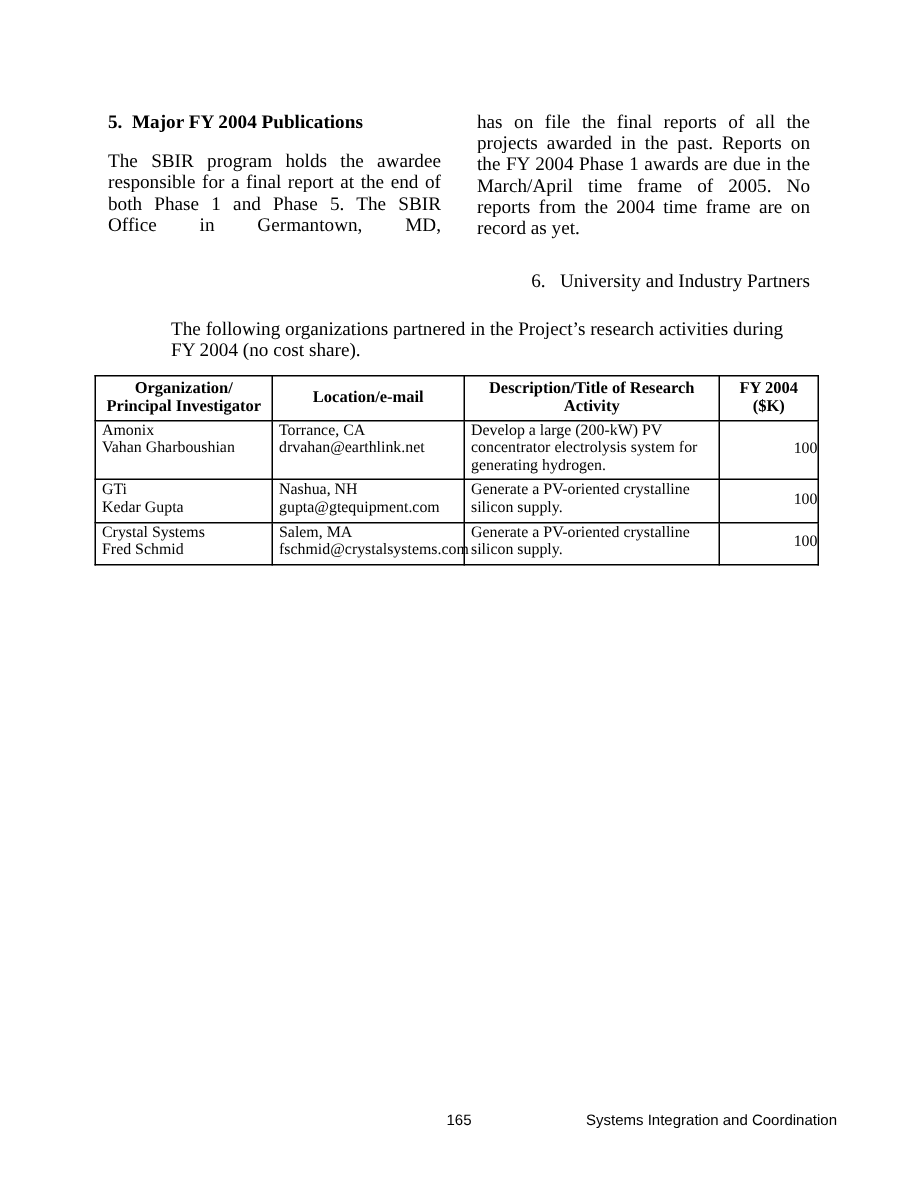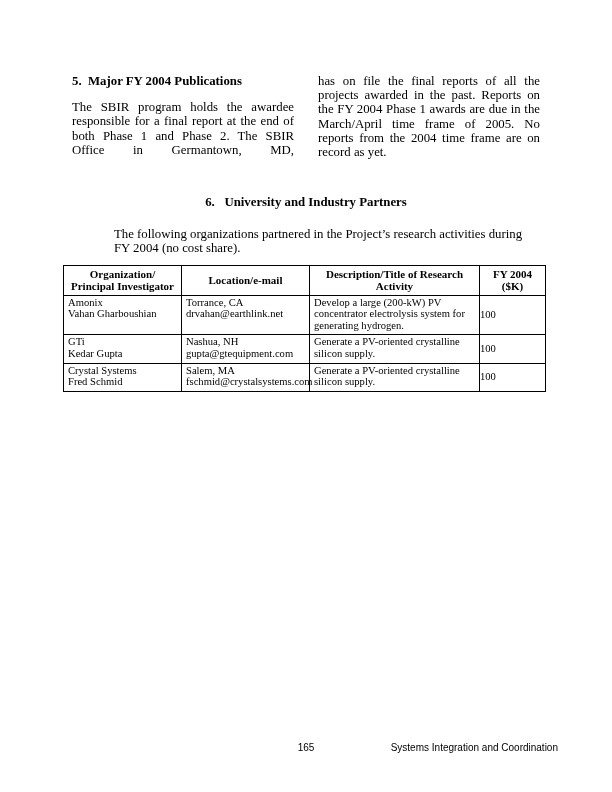--- a/index.html
+++ b/index.html
@@ -32,24 +32,24 @@
   .sec5-heading {
     font-size: 12.8px;
     font-weight: bold;
     white-space: pre-wrap;
     margin-bottom: 12px;
   }
   .col-left p { text-align: justify; text-align-last: justify; }
   .col-right p { text-align: justify; }
   
   .sec6-heading {
-    margin-top: 36px;
-    text-align: center;
+    margin-top: 21px;
+    text-align: right;
     font-size: 12.8px;
-    font-weight: bold;
+    font-weight: normal;
     white-space: pre-wrap;
   }
   .intro {
     margin-top: 17px;
     font-size: 12.8px;
     line-height: 14.2px;
     padding-left: 2px;
     margin-left: 40px;
   }
   
@@ -72,21 +72,21 @@
     text-align: center;
     vertical-align: middle;
     white-space: pre-line;
     padding: 2px 2px;
   }
   table.partners td {
     vertical-align: top;
     padding: 1px 4px 3px 4px;
   }
   table.partners td.funding {
-    text-align: left;
+    text-align: right;
     vertical-align: middle;
     padding: 0;
     margin-top: 40px;
   }
   col.c1 { width: 118px; }
   col.c2 { width: 128px; }
   col.c3 { width: 170px; }
   col.c4 { width: 66px; }
   
   .footer {
@@ -111,21 +111,21 @@
   }
 </style>
 </head>
 <body>
 
 <div class="page">
 
   <div class="columns">
     <div class="col col-left">
       <div class="sec5-heading">5.  Major FY 2004 Publications</div>
-      <p>The SBIR program holds the awardee responsible for a final report at the end of both Phase 1 and Phase 2.  The SBIR Office in Germantown, MD,</p>
+      <p>The SBIR program holds the awardee responsible for a final report at the end of both Phase 1 and Phase 5.  The SBIR Office in Germantown, MD,</p>
     </div>
     <div class="col col-right">
       <p>has on file the final reports of all the projects awarded in the past.  Reports on the FY 2004 Phase 1 awards are due in the March/April time frame of 2005.  No reports from the 2004 time frame are on record as yet.</p>
     </div>
   </div>
 
   <div class="sec6-heading">6.   University and Industry Partners</div>
 
   <p class="intro">The following organizations partnered in the Project’s research activities during FY 2004 (no cost share).</p>
 

